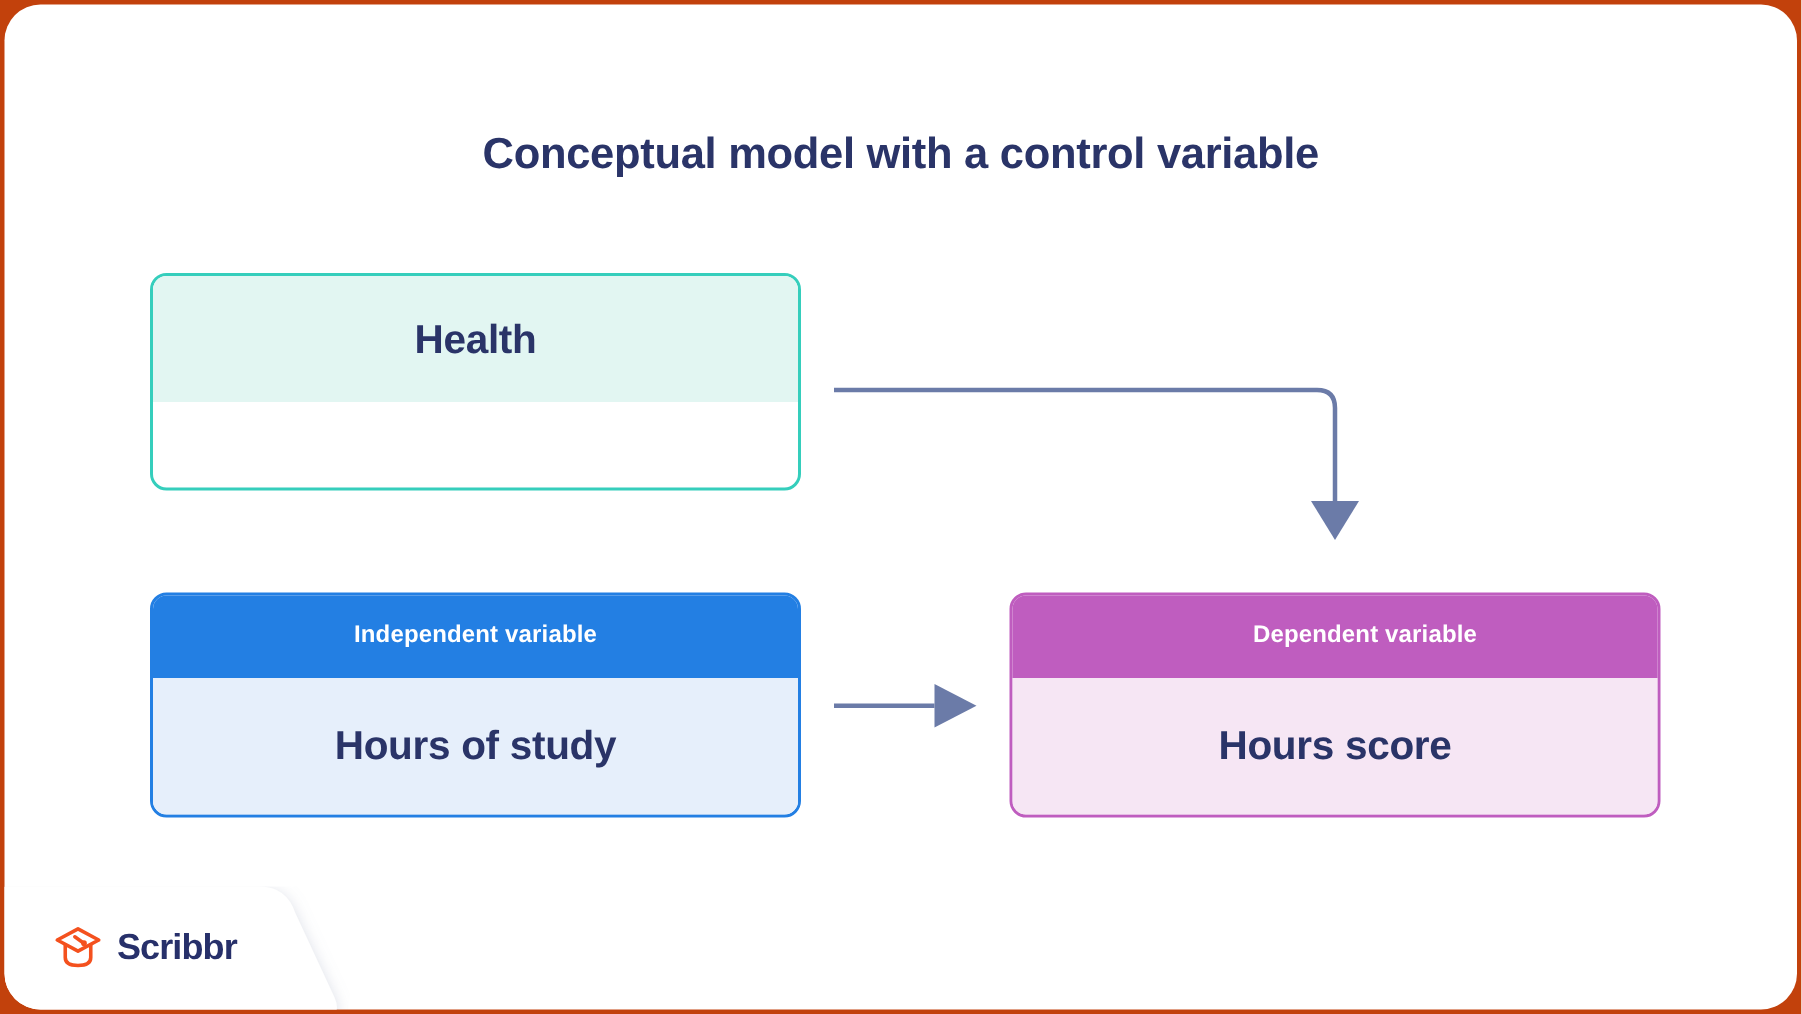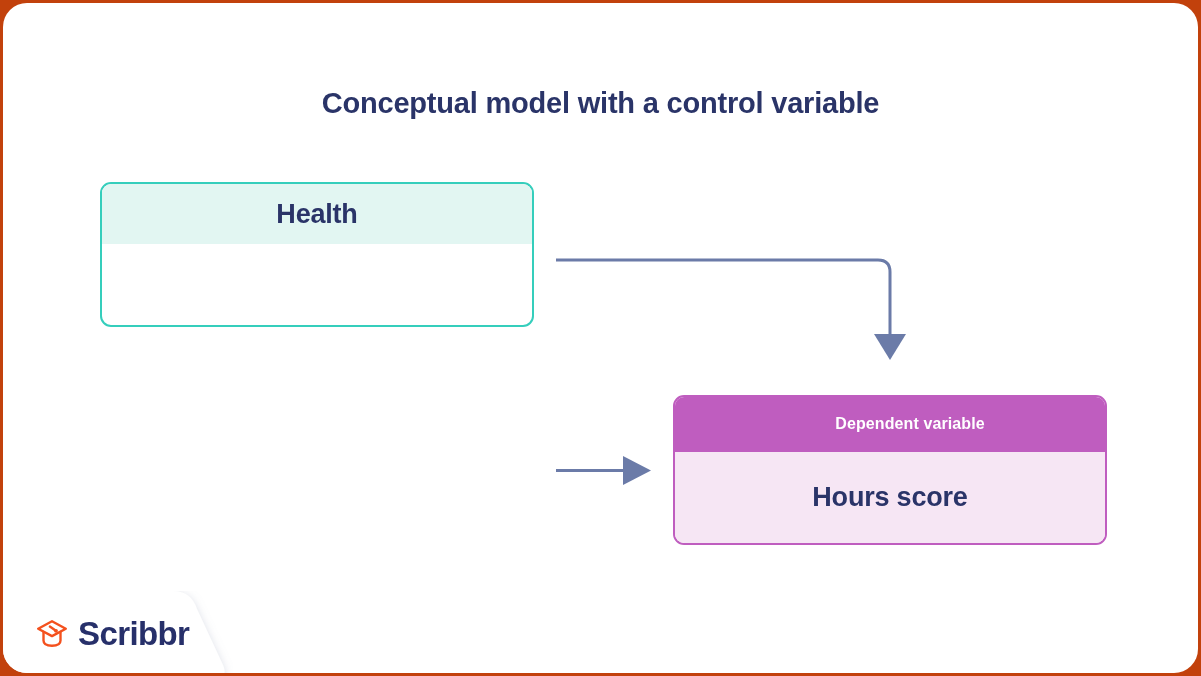--- a/index.html
+++ b/index.html
@@ -83,21 +83,21 @@
     height: 145px;
     border: 2px solid #35cebc;
   }
   #box-control .vbox-head {
     background: #35cebc;
     margin: -2px -2px 0 -2px;
     height: 59px;
   }
   #box-control .vbox-body {
     background: #e2f6f2;
-    height: 60px;
+    height: 84px;
   }
 
   
   #box-independent {
     left: 97px;
     top: 392px;
     width: 434px;
     height: 150px;
     border: 2px solid #237fe3;
   }
@@ -154,21 +154,21 @@
   }
   #logo-row {
     position: absolute;
     left: 40px;
     top: 24px;
     display: flex;
     align-items: center;
     gap: 9px;
   }
   #logo-text {
-    font-size: 33px;
+    font-size: 24px;
     font-weight: bold;
     color: #27306a;
     letter-spacing: -0.6px;
   }
   #logo-mark {
     width: 34px;
     height: 34px;
     display: block;
   }
 </style>
@@ -177,20 +177,24 @@
 
 <div id="stage">
   <div id="card">
 
     <div id="title">Conceptual model with a control variable</div>
 
     <div class="vbox" id="box-control">
       <div class="vbox-body">Health</div>
     </div>
 
+    <div class="vbox" id="box-independent">
+      <div class="vbox-head">Independent variable</div>
+      <div class="vbox-body">Hours of study</div>
+    </div>
 
     <div class="vbox" id="box-dependent">
       <div class="vbox-head">Dependent variable</div>
       <div class="vbox-body">Hours score</div>
     </div>
 
     <svg class="arrow-svg" id="arrow-control" width="360" height="120" viewBox="0 0 360 120">
       <path d="M 5 12 L 327 12 Q 339 12 339 24 L 339 86" fill="none" stroke="#6b7ba8" stroke-width="3" stroke-linecap="butt"></path>
       <polygon points="323,86 355,86 339,112" fill="#6b7ba8"></polygon>
     </svg>

